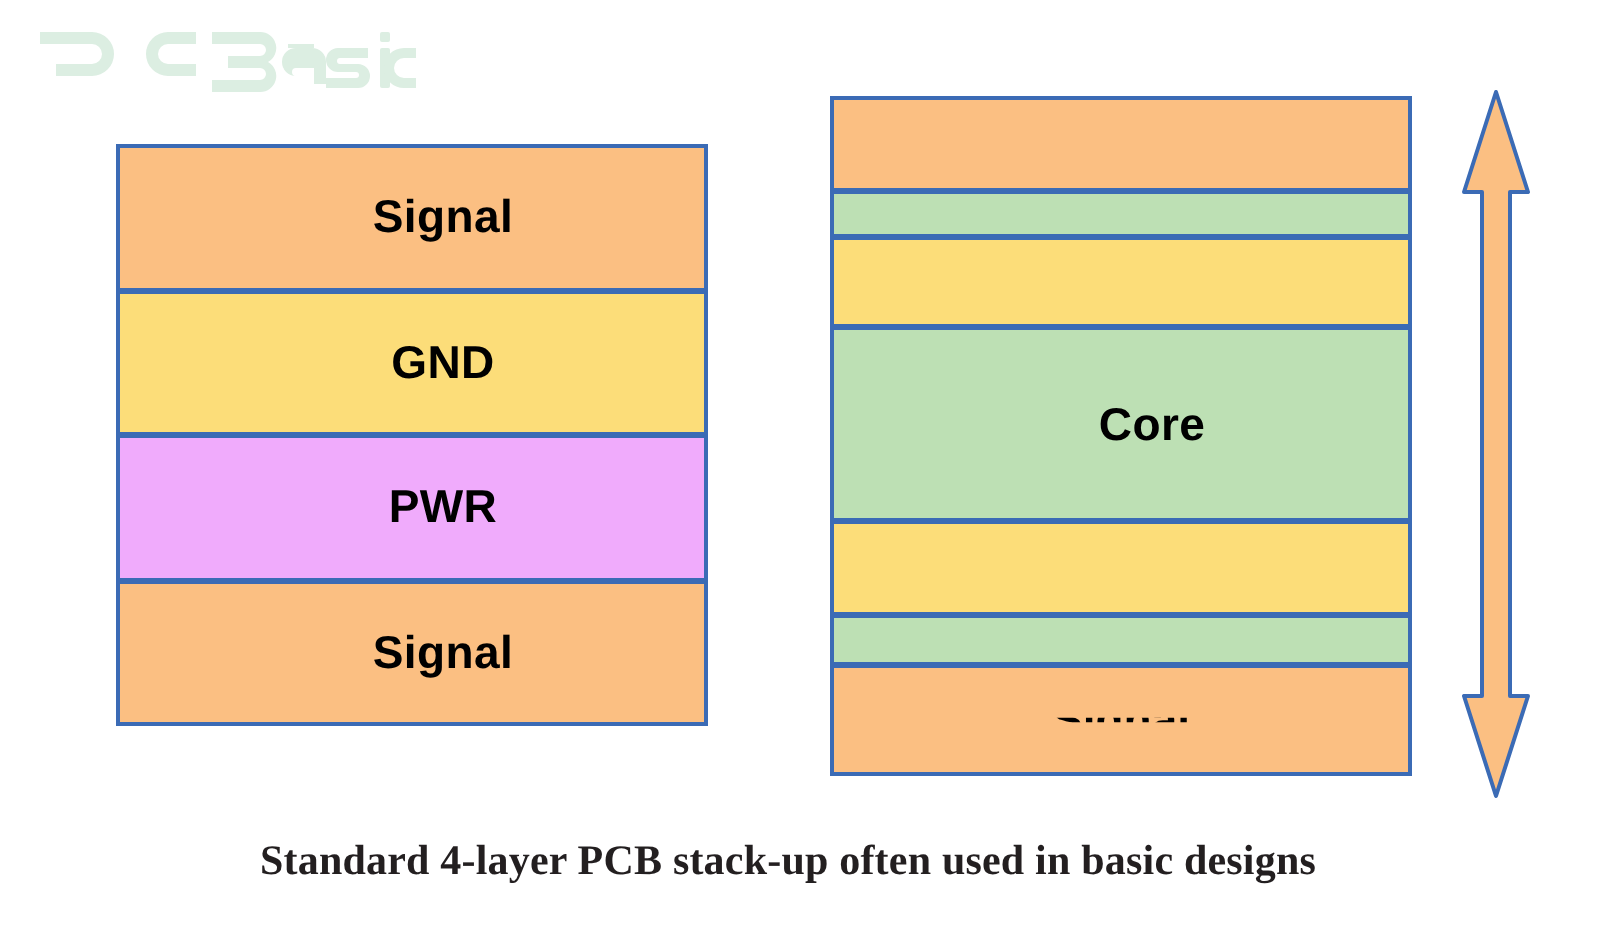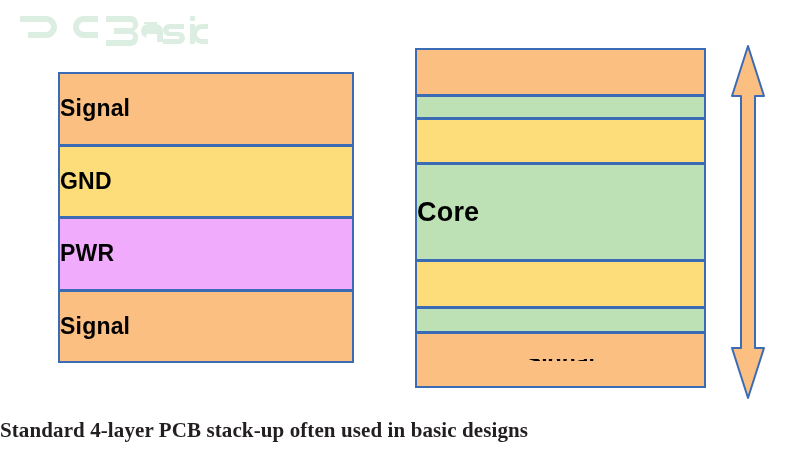--- a/index.html
+++ b/index.html
@@ -30,23 +30,24 @@
     position: absolute;
     box-sizing: border-box;
     display: flex;
     flex-direction: column;
   }
   .layer {
     box-sizing: border-box;
     border: 2px solid #3b6bb5;
     display: flex;
     align-items: center;
-    justify-content: flex-start;
+    justify-content: center;
     position: relative;
     margin-top: -1px;
+    padding-left: 31px;
   }
   .layer:first-child { margin-top: 0; }
   .layer-label {
     font-weight: bold;
     color: #000000;
     letter-spacing: 0.2px;
     line-height: 1;
     white-space: nowrap;
   }
 
@@ -60,21 +61,21 @@
   #left-stack .layer { flex: 1 1 0; }
   #left-stack .layer-label { font-size: 23px; }
 
   
   #right-stack {
     left: 415px;
     top: 48px;
     width: 291px;
     height: 346px;
   }
-  #right-stack .layer-label { font-size: 27px; }
+  #right-stack .layer-label { font-size: 23px; }
 
   
   .clipped-label {
     position: absolute;
     left: 0;
     right: 0;
     top: 50%;
     transform: translateY(-50%);
     text-align: center;
     font-size: 23px;
@@ -94,20 +95,21 @@
     height: 356px;
   }
   #arrow svg { display: block; }
 
   
   #caption {
     position: absolute;
     left: 0;
     right: 12px;
     top: 418px;
+    text-align: center;
     font-family: "Liberation Serif", serif;
     font-weight: bold;
     font-size: 21px;
     color: #231f20;
     letter-spacing: 0.1px;
   }
 </style>
 </head>
 <body>
 

